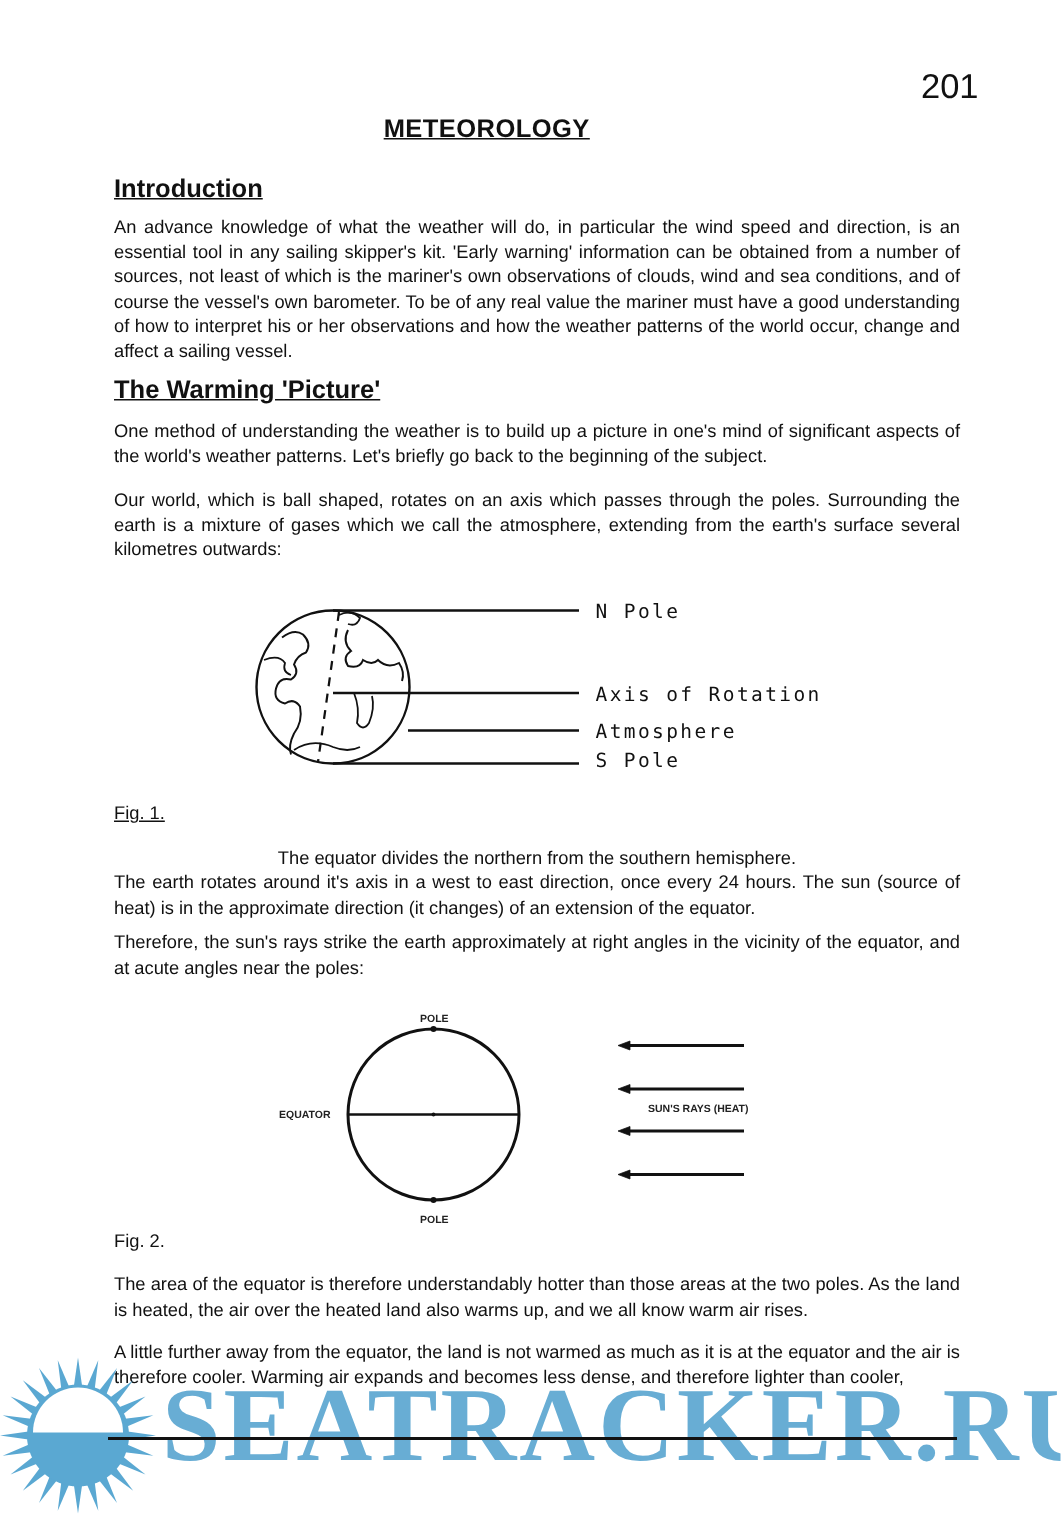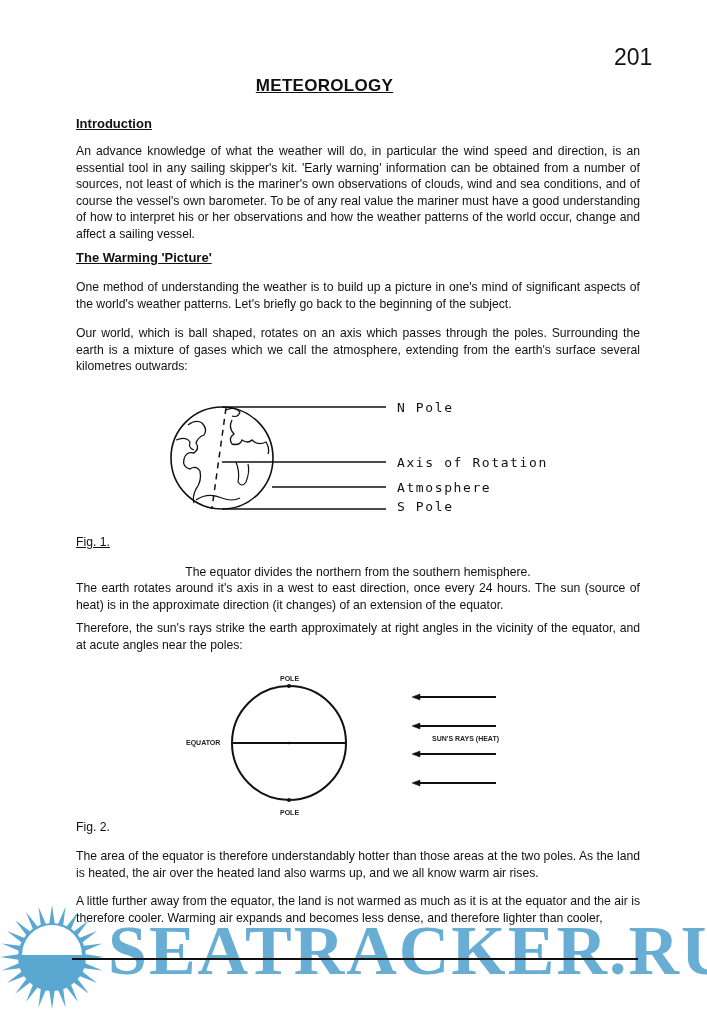--- a/index.html
+++ b/index.html
@@ -1,19 +1,19 @@
 <!DOCTYPE html>
 <html><head>
 <meta charset="utf-8">
 <style>
   html, body { margin:0; padding:0; background:#ffffff; }
   body { width:707px; height:1010px; position:relative; overflow:hidden; font-family:"Liberation Sans", sans-serif; color:#111; }
   .page-number { position:absolute; left:614px; top:44px; font-size:23px; }
   .title { position:absolute; left:0; width:649px; top:76px; text-align:center; font-size:17px; font-weight:bold; text-decoration:underline; letter-spacing:0.3px; }
-  .heading { position:absolute; left:76px; font-size:13px; font-weight:bold; text-decoration:underline; }
+  .heading { position:absolute; left:76px; font-size:17px; font-weight:bold; text-decoration:underline; }
   .para { position:absolute; left:76px; width:564px; font-size:12.2px; line-height:16.5px; text-align:justify; }
   .para.left { text-align:center; }
   .fig-label { position:absolute; left:76px; font-size:12.2px; }
   svg { position:absolute; overflow:visible; }
   .mono { font-family:"DejaVu Sans Mono", monospace; font-size:13px; letter-spacing:1.6px; fill:#111; }
   .small { font-family:"Liberation Sans", sans-serif; font-size:7px; font-weight:bold; fill:#222; }
   .footer-rule { position:absolute; left:72px; top:958px; width:566px; height:2px; background:#111; }
   .footer-text { position:absolute; left:0; width:707px; top:1009px; text-align:center; font-size:12.2px; font-weight:bold; padding-left:120px; box-sizing:border-box; }
   .wm-sun { position:absolute; left:0; top:905px; }
   .wm-text { position:absolute; left:108px; top:916px; font-family:"Liberation Serif", serif; font-size:70px; font-weight:bold; color:rgba(62,150,200,0.78); letter-spacing:2px; line-height:70px; white-space:nowrap; }

